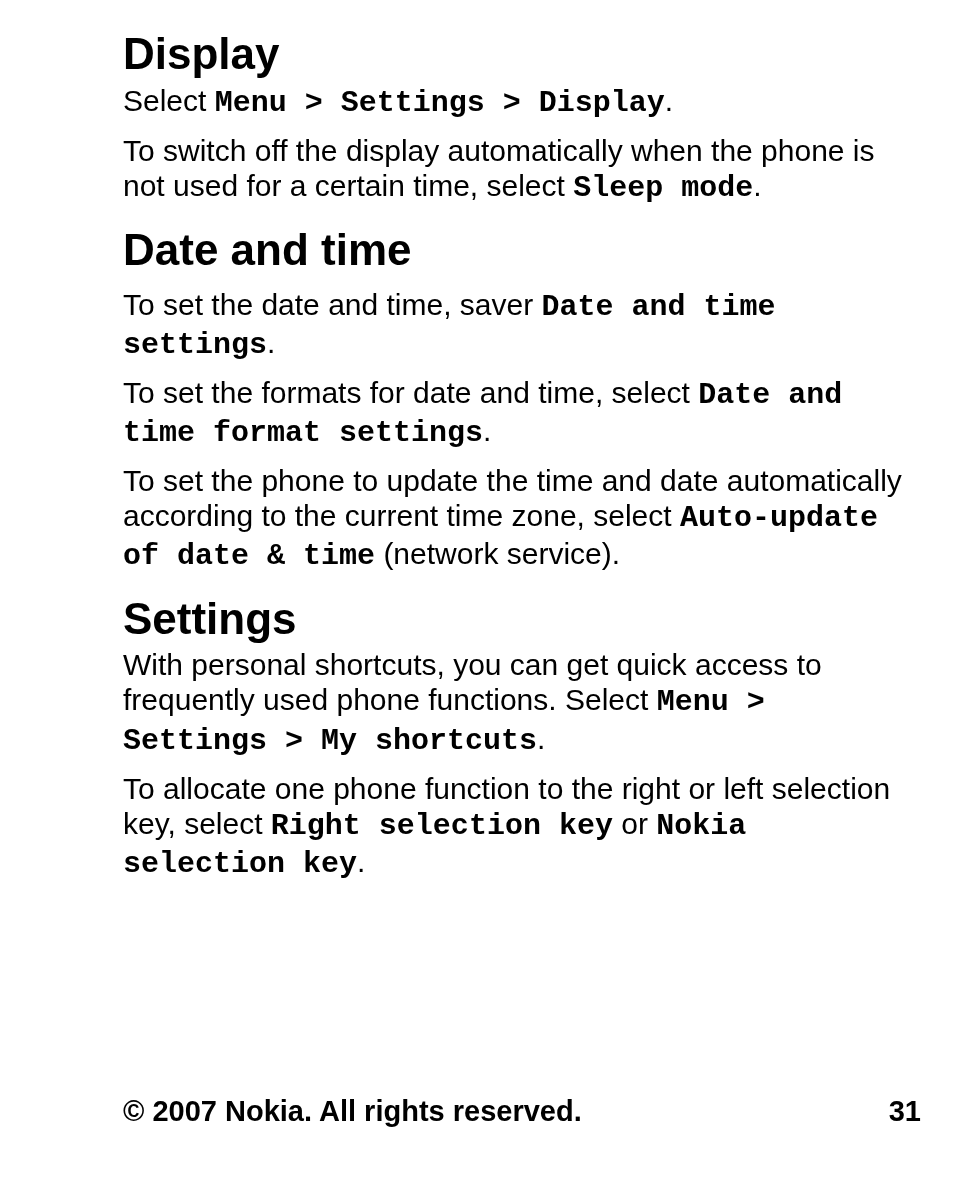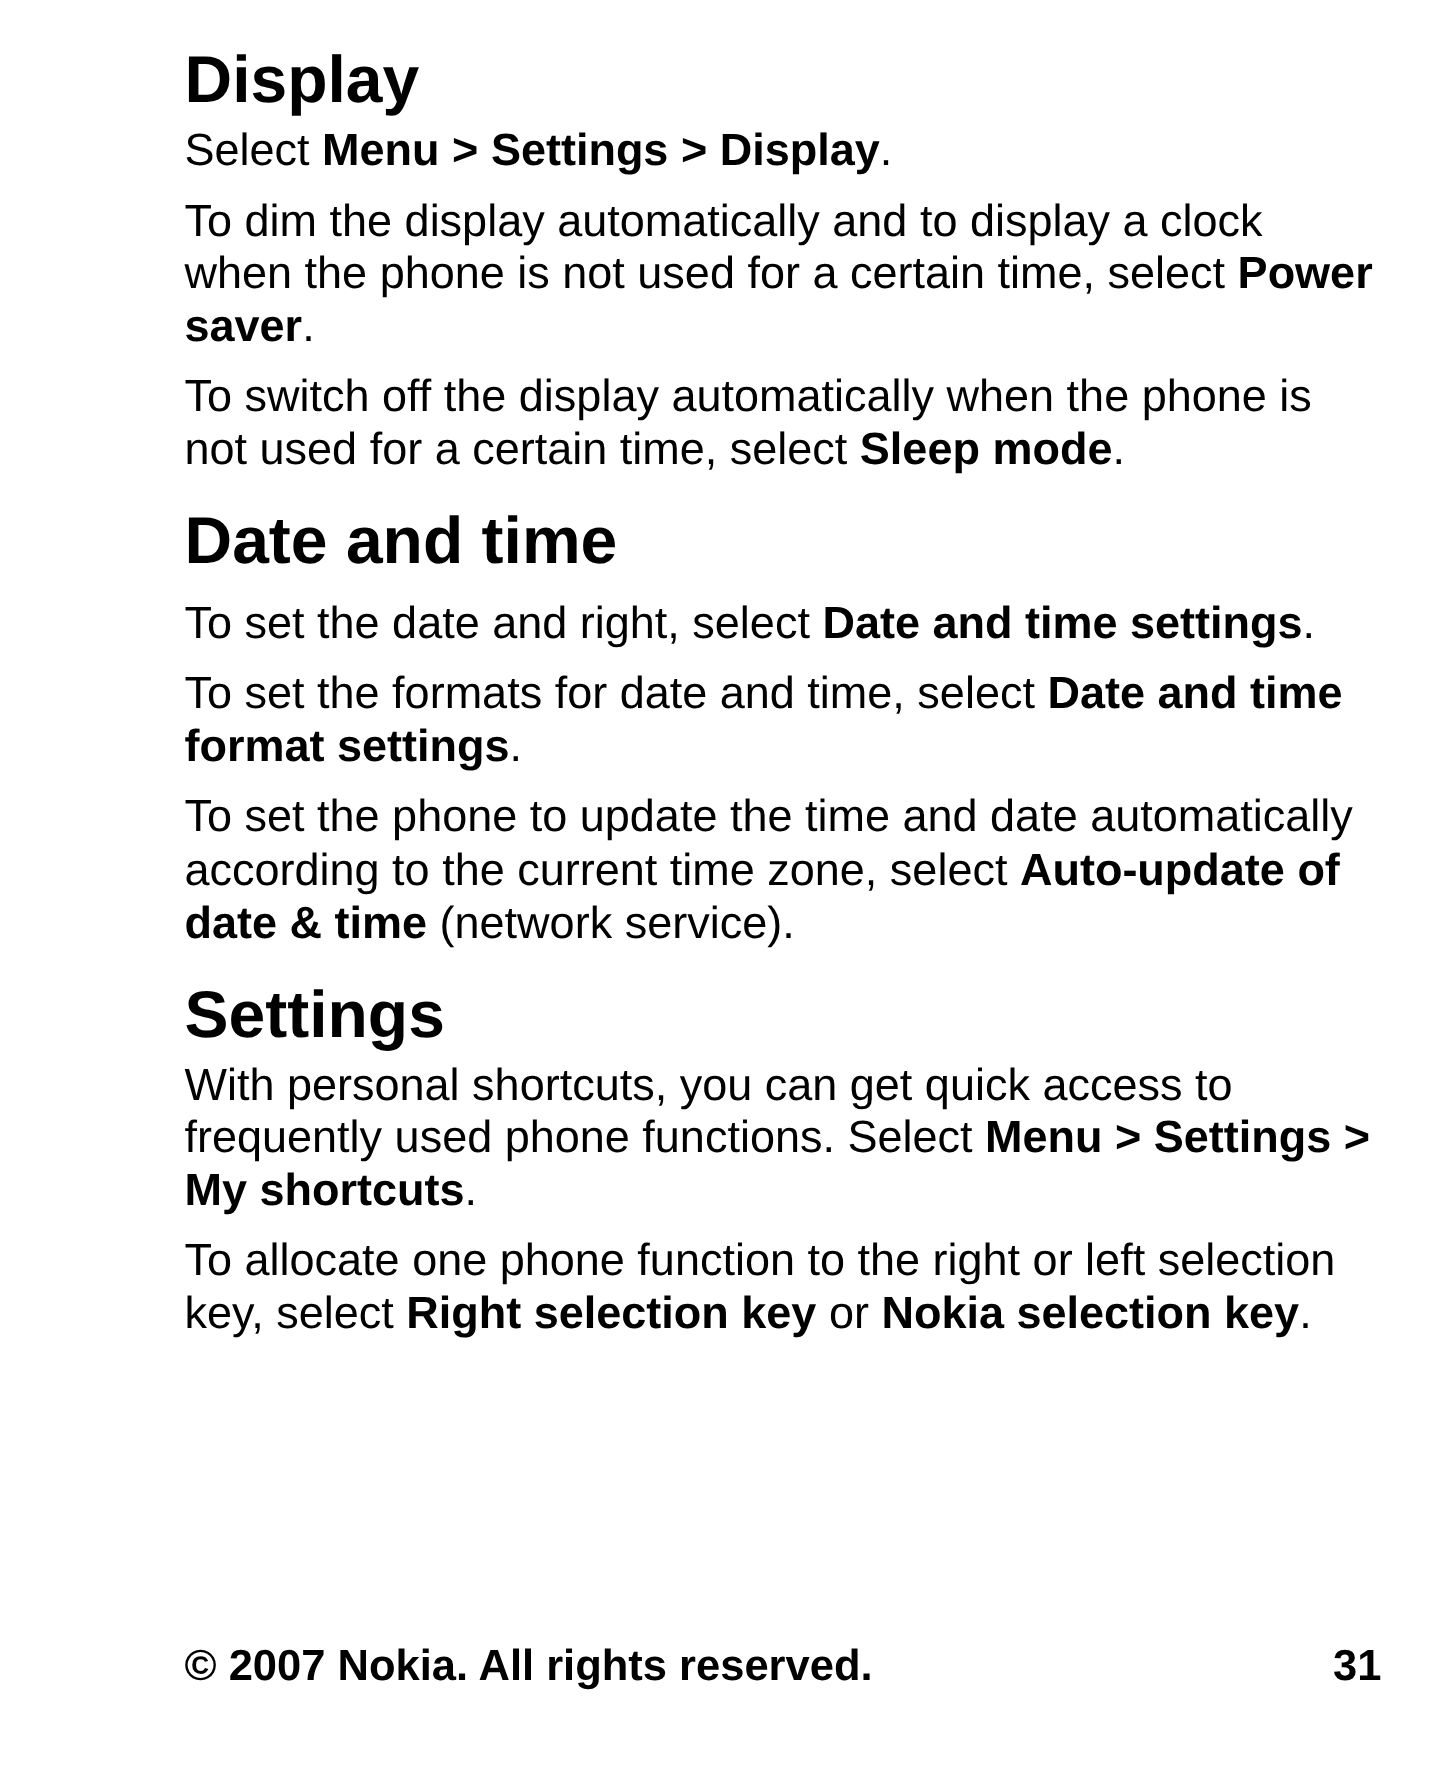--- a/index.html
+++ b/index.html
@@ -26,20 +26,21 @@
   p {
     font-size: 30px;
     line-height: 1.17;
     margin: 10px 0 12px 0;
   }
   .tight {
     margin-top: 0;
   }
   b {
     font-weight: 700;
+    font-family: Liberation Mono, monospace;
   }
   .footer {
     position: absolute;
     left: 78px;
     right: 78px;
     bottom: 52px;
     display: flex;
     justify-content: space-between;
     font-size: 29px;
     font-weight: 700;
@@ -49,29 +50,26 @@
 </head>
 <body>
 
 <div class="page">
 
   <h2>Display</h2>
   <p class="tight">
     <span>Select </span><b>Menu</b><b> &gt; </b><b>Settings</b><b> &gt; </b><b>Display</b><span>.</span>
   </p>
   <p>
-    <span>To dim the display automatically and to display a clock when the phone is not used for a certain time, select </span><b>Power saver</b><span>.</span>
-  </p>
-  <p>
     <span>To switch off the display automatically when the phone is not used for a certain time, select </span><b>Sleep mode</b><span>.</span>
   </p>
 
   <h2 style="margin-top:18px;">Date and time</h2>
   <p>
-    <span>To set the date and right, select </span><b>Date and time settings</b><span>.</span>
+    <span>To set the date and time, saver </span><b>Date and time settings</b><span>.</span>
   </p>
   <p>
     <span>To set the formats for date and time, select </span><b>Date and time format settings</b><span>.</span>
   </p>
   <p>
     <span>To set the phone to update the time and date automatically according to the current time zone, select </span><b>Auto-update of date &amp; time</b><span> (network service).</span>
   </p>
 
   <h2 style="margin-top:18px;">Settings</h2>
   <p class="tight">

